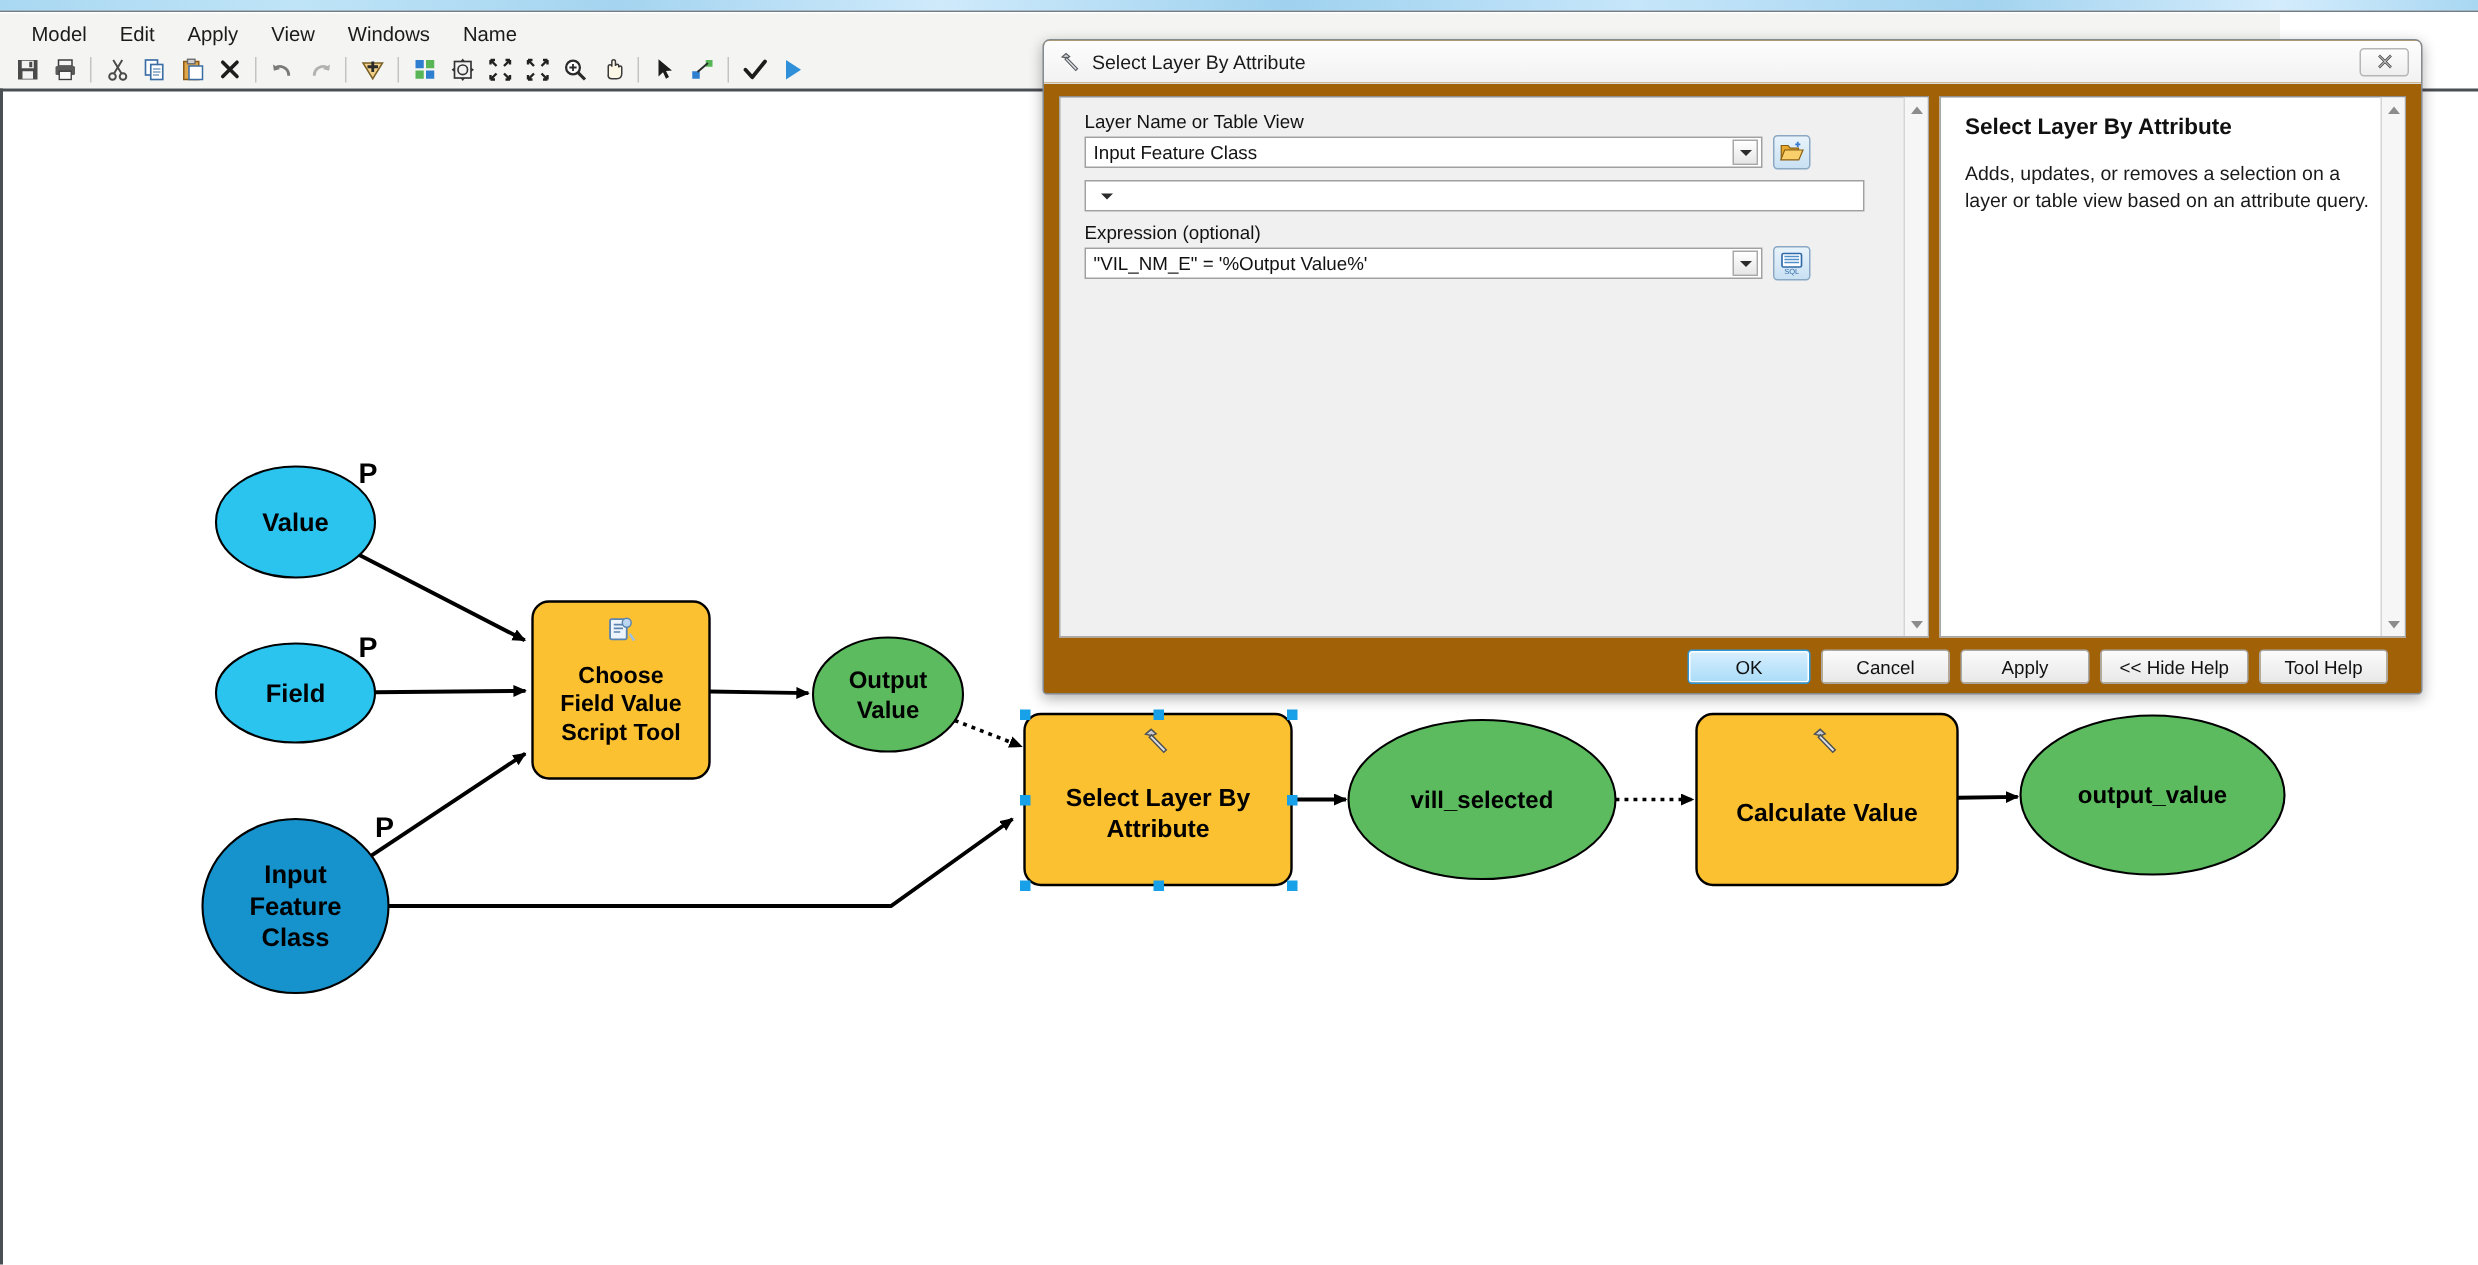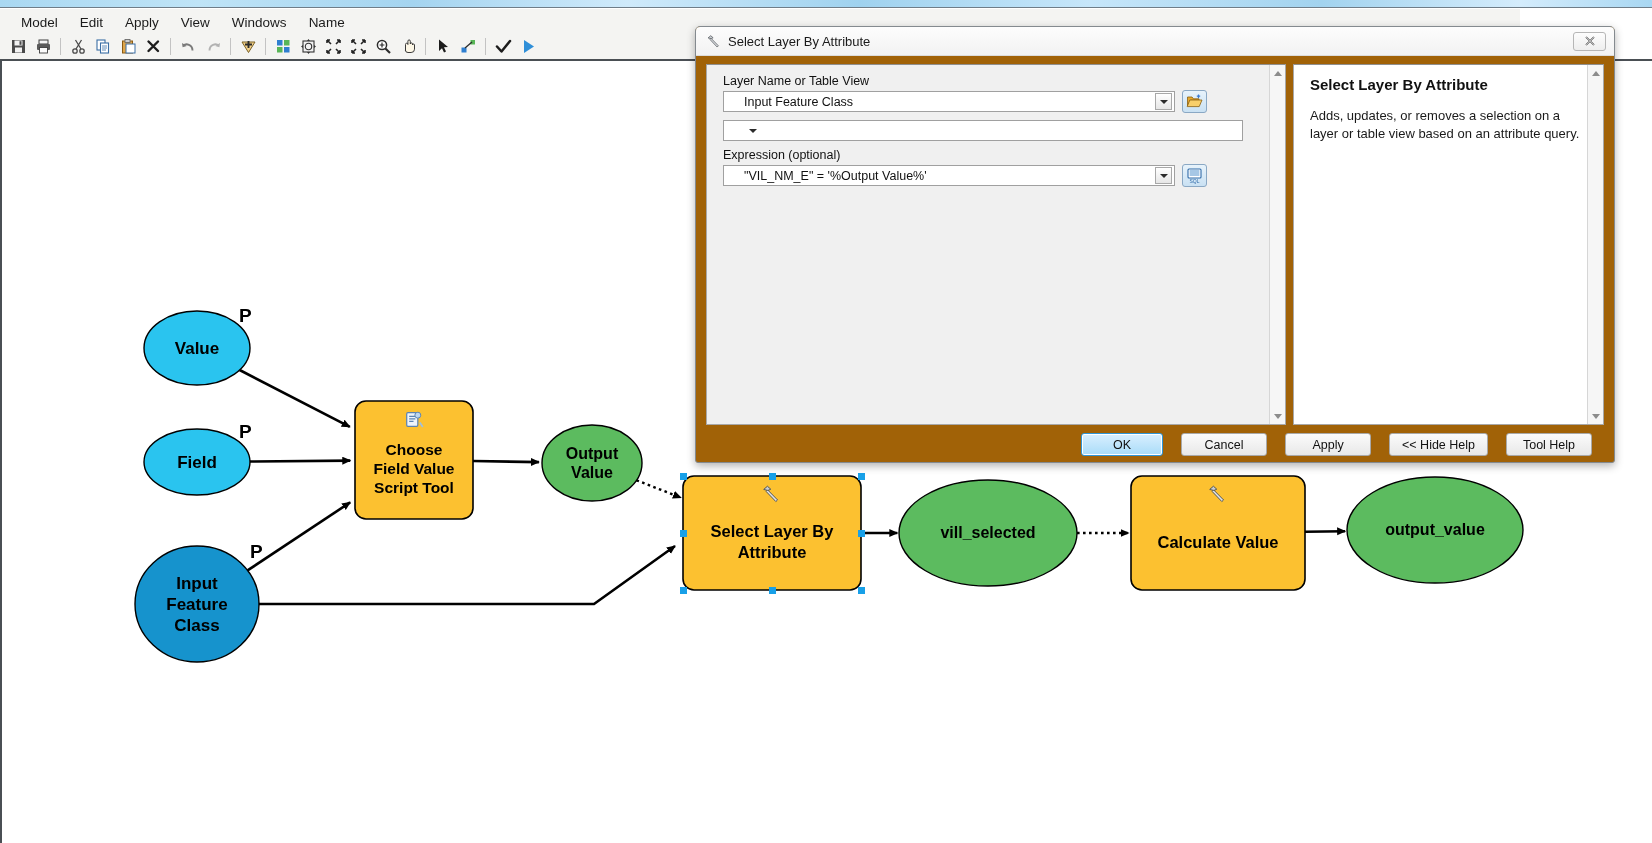--- a/index.html
+++ b/index.html
@@ -108,21 +108,21 @@
     position: relative; padding: 11px 16px;
   }
 
   .field-label { font-size: 12.5px; color: #111; margin-bottom: 2px; }
   .field-row { display: flex; align-items: center; gap: 7px; margin-bottom: 7px; }
 
   .combo {
     height: 21px; background: #ffffff;
     border: 1px solid #a0a0a0;
     display: flex; align-items: center;
-    font-size: 12.5px; color: #111; padding-left: 20px;
+    font-size: 12.5px; color: #111; padding-left: 5px;
     position: relative;
   }
   .combo.wide { width: 452px; }
   .combo.full { width: 520px; }
   .combo-text { flex: 1; overflow: hidden; white-space: nowrap; }
   .combo-arrow-btn {
     width: 17px; height: 17px; margin-right: 2px;
     border: 1px solid #a8a8a8;
     background: linear-gradient(#ffffff,#e6e6e6);
     display: flex; align-items: center; justify-content: center;
@@ -157,21 +157,21 @@
     cursor: default;
   }
   .sb-up { width: 0; height: 0; border-left: 4px solid transparent;
            border-right: 4px solid transparent; border-bottom: 5px solid #8c8c8c; }
   .sb-down { width: 0; height: 0; border-left: 4px solid transparent;
              border-right: 4px solid transparent; border-top: 5px solid #8c8c8c; }
 
   #dialog-footer {
     position: absolute; left: 0; bottom: 0; width: 100%; height: 35px;
     display: flex; align-items: center; justify-content: flex-end;
-    padding-right: 22px; gap: 18px;
+    padding-right: 22px; gap: 7px;
   }
   .dlg-btn {
     height: 23px; min-width: 86px; padding: 0 12px;
     border: 1px solid #a9a9a9; border-radius: 3px;
     background: linear-gradient(#fbfbfb,#e8e8e8);
     font-size: 12.5px; color: #111;
     display: flex; align-items: center; justify-content: center;
     cursor: default; font-family: "Liberation Sans", sans-serif;
   }
   .dlg-btn.primary {

